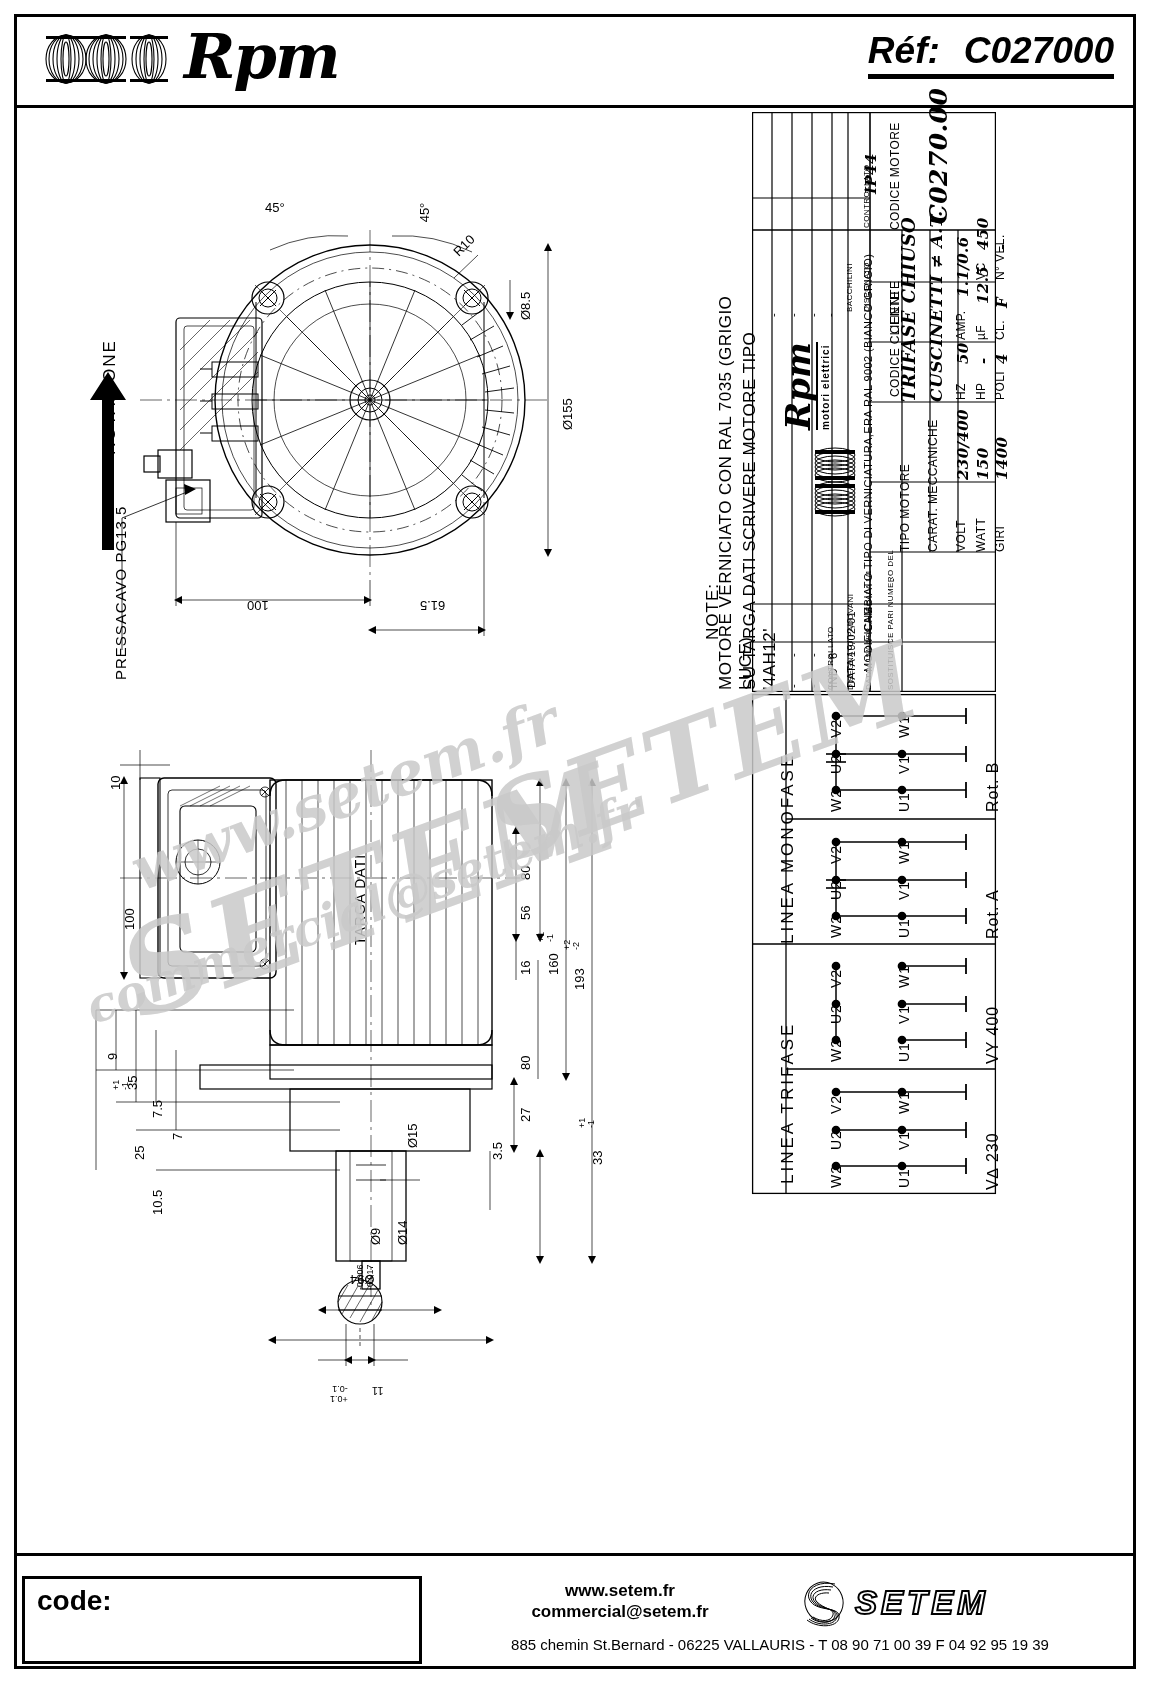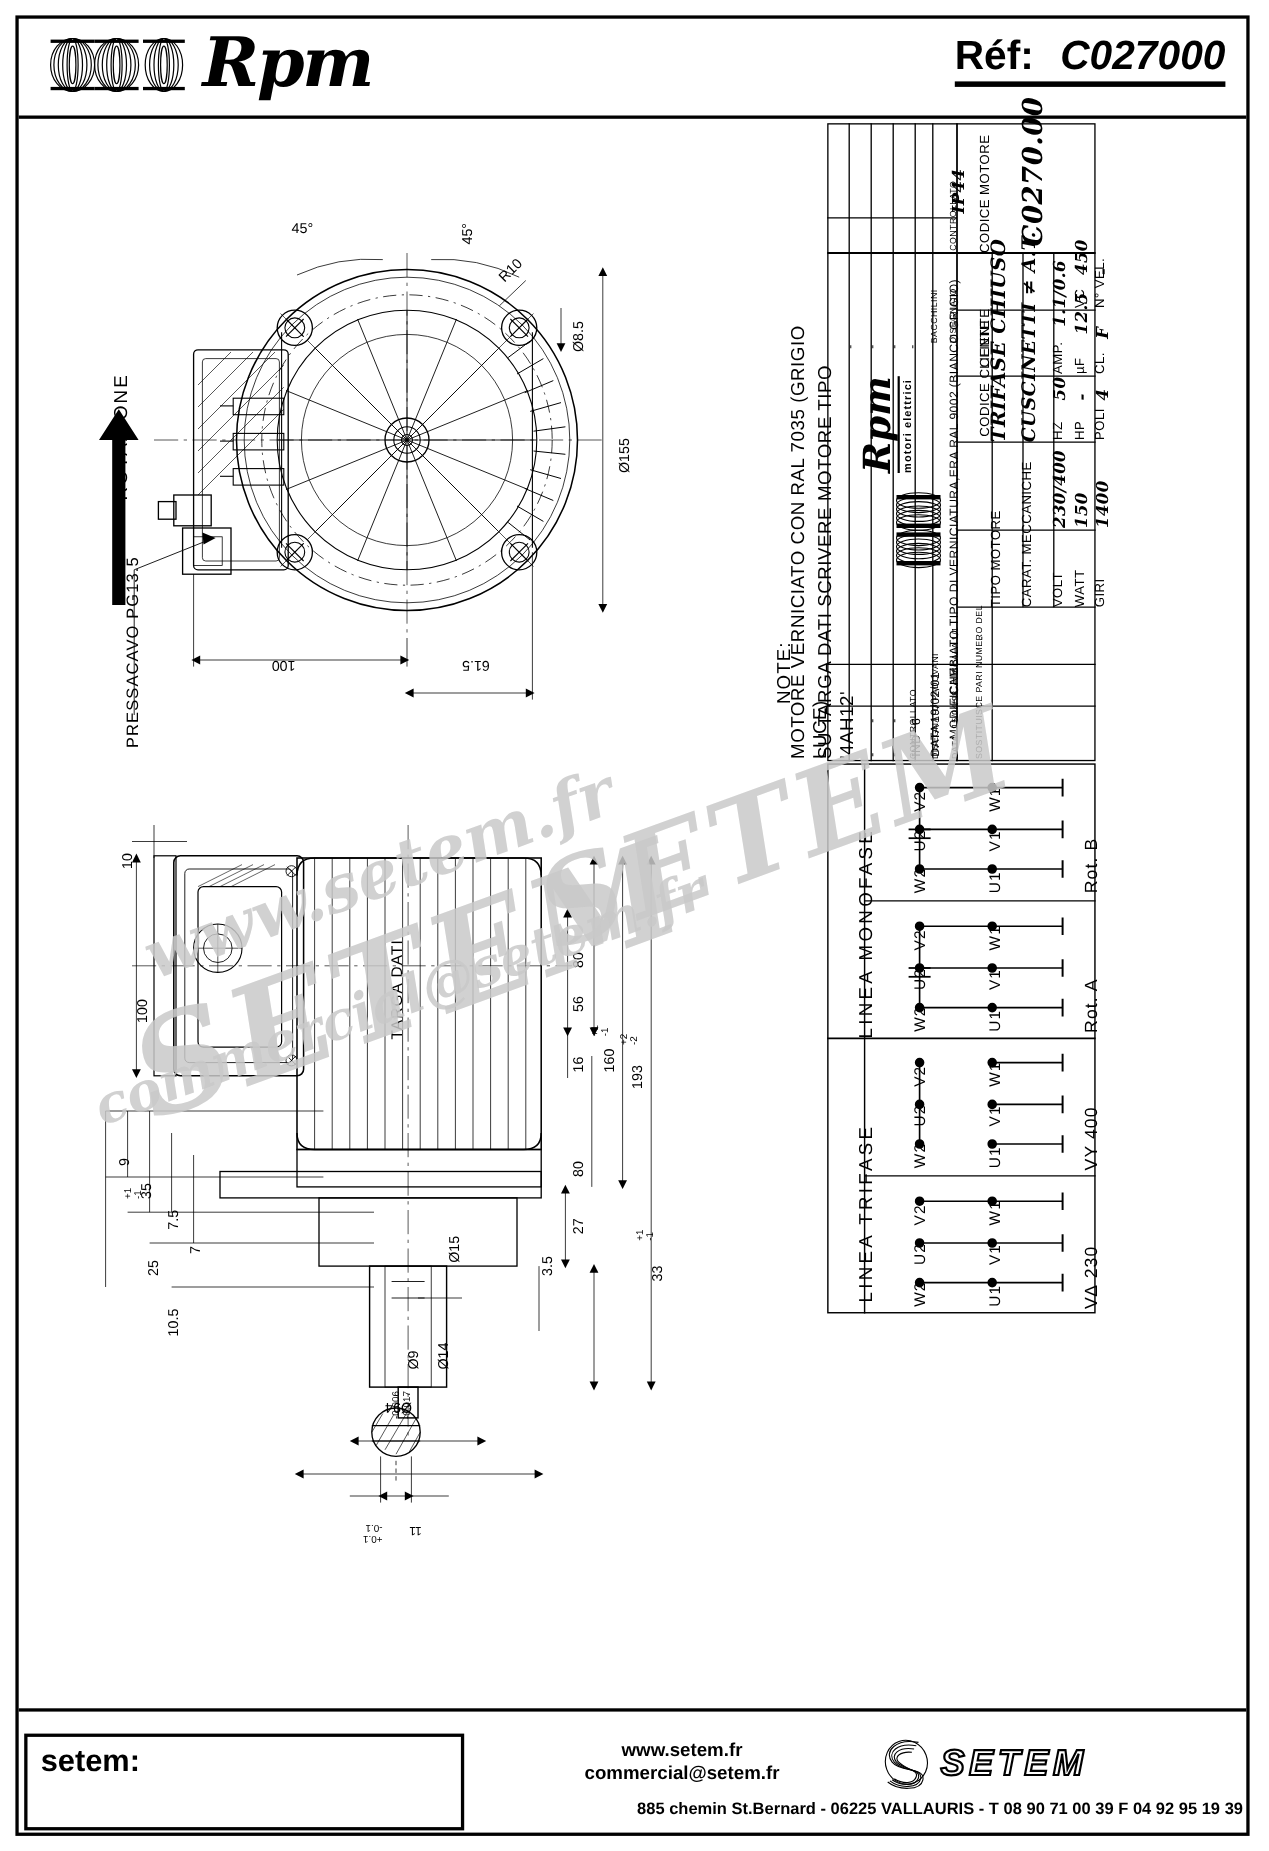--- a/index.html
+++ b/index.html
@@ -8,29 +8,29 @@
   .frame{position:absolute;left:14px;top:14px;width:1122px;height:1655px;border:3px solid #000;box-sizing:border-box;}
   .hdr-rule{position:absolute;left:17px;top:105px;width:1116px;height:3px;background:#000;}
   .bot-rule{position:absolute;left:17px;top:1553px;width:1116px;height:3px;background:#000;}
 
   
   .logo-rpm{position:absolute;left:44px;top:24px;width:300px;height:70px;}
   .logo-coils{position:absolute;left:0;top:8px;width:138px;height:54px;}
   .rpm-word{position:absolute;left:140px;top:-2px;font-family:"DejaVu Serif",serif;font-style:italic;font-weight:700;font-size:62px;letter-spacing:-2px;line-height:70px;}
   .ref-box{position:absolute;right:40px;top:30px;text-align:right;}
   .ref-box .ref-inner{display:inline-block;border-bottom:5px solid #000;padding-bottom:2px;}
-  .ref-lbl{font-family:"Liberation Sans",sans-serif;font-weight:700;font-size:37px;}
+  .ref-lbl{font-family:"Liberation Sans",sans-serif;font-style:italic;font-weight:700;font-size:37px;}
   .ref-val{font-family:"Liberation Sans",sans-serif;font-style:italic;font-weight:700;font-size:37px;margin-left:24px;}
 
   
   .code-box{position:absolute;left:22px;top:1576px;width:400px;height:88px;border:3px solid #000;box-sizing:border-box;}
   .code-lbl{position:absolute;left:12px;top:6px;font-size:28px;font-weight:700;}
   .code-val{position:absolute;left:48px;top:28px;font-size:49px;font-weight:700;letter-spacing:-1px;}
   .setem-web{position:absolute;left:470px;top:1580px;width:300px;text-align:center;font-size:17px;font-weight:700;line-height:21px;}
-  .setem-addr{position:absolute;left:430px;top:1636px;width:700px;text-align:right;font-size:15px;font-weight:700;}
+  .setem-addr{position:absolute;left:430px;top:1636px;width:700px;text-align:center;font-size:15px;font-weight:400;}
   .setem-logo{position:absolute;left:795px;top:1578px;width:250px;height:52px;}
   .setem-word{position:absolute;left:60px;top:6px;font-family:"Liberation Sans",sans-serif;font-style:italic;font-weight:700;font-size:33px;letter-spacing:4px;-webkit-text-stroke:2px #000;color:#fff;}
 
   
   .wm{position:absolute;pointer-events:none;color:#c9c9c9;font-family:"DejaVu Serif",serif;font-style:italic;font-weight:700;white-space:nowrap;opacity:.85;}
   .wm1{left:120px;top:760px;font-size:60px;transform:rotate(-20deg);}
   .wm2{left:70px;top:880px;font-size:48px;transform:rotate(-20deg);}
   .wm3{left:480px;top:690px;font-size:105px;transform:rotate(-20deg);letter-spacing:4px;}
   .wm4{left:110px;top:820px;font-size:120px;transform:rotate(-20deg);letter-spacing:6px;}
   .r180{position:absolute;transform-origin:50% 50%;transform:rotate(180deg);white-space:nowrap;}
@@ -705,21 +705,21 @@
     <div class="wt" style="left:144px;top:456px;">V1</div>
     <div class="wt" style="left:144px;top:420px;">W1</div>
   </div>
 
   <div class="wm wm4">SETEM</div>
   <div class="wm wm3">SETEM</div>
   <div class="wm wm1">www.setem.fr</div>
   <div class="wm wm2">commercial@setem.fr</div>
 
   <div class="code-box">
-    <div class="code-lbl">setem:</div>
+    <div class="code-lbl">code:</div>
   </div>
 
   <div class="setem-web">
     <div>www.setem.fr</div>
     <div>commercial@setem.fr</div>
   </div>
   <div class="setem-addr">885 chemin St.Bernard  -   06225 VALLAURIS  -  T 08 90 71 00 39   F 04 92 95 19 39</div>
 
   <div class="setem-logo">
     <svg width="58" height="52" viewBox="0 0 58 52">

